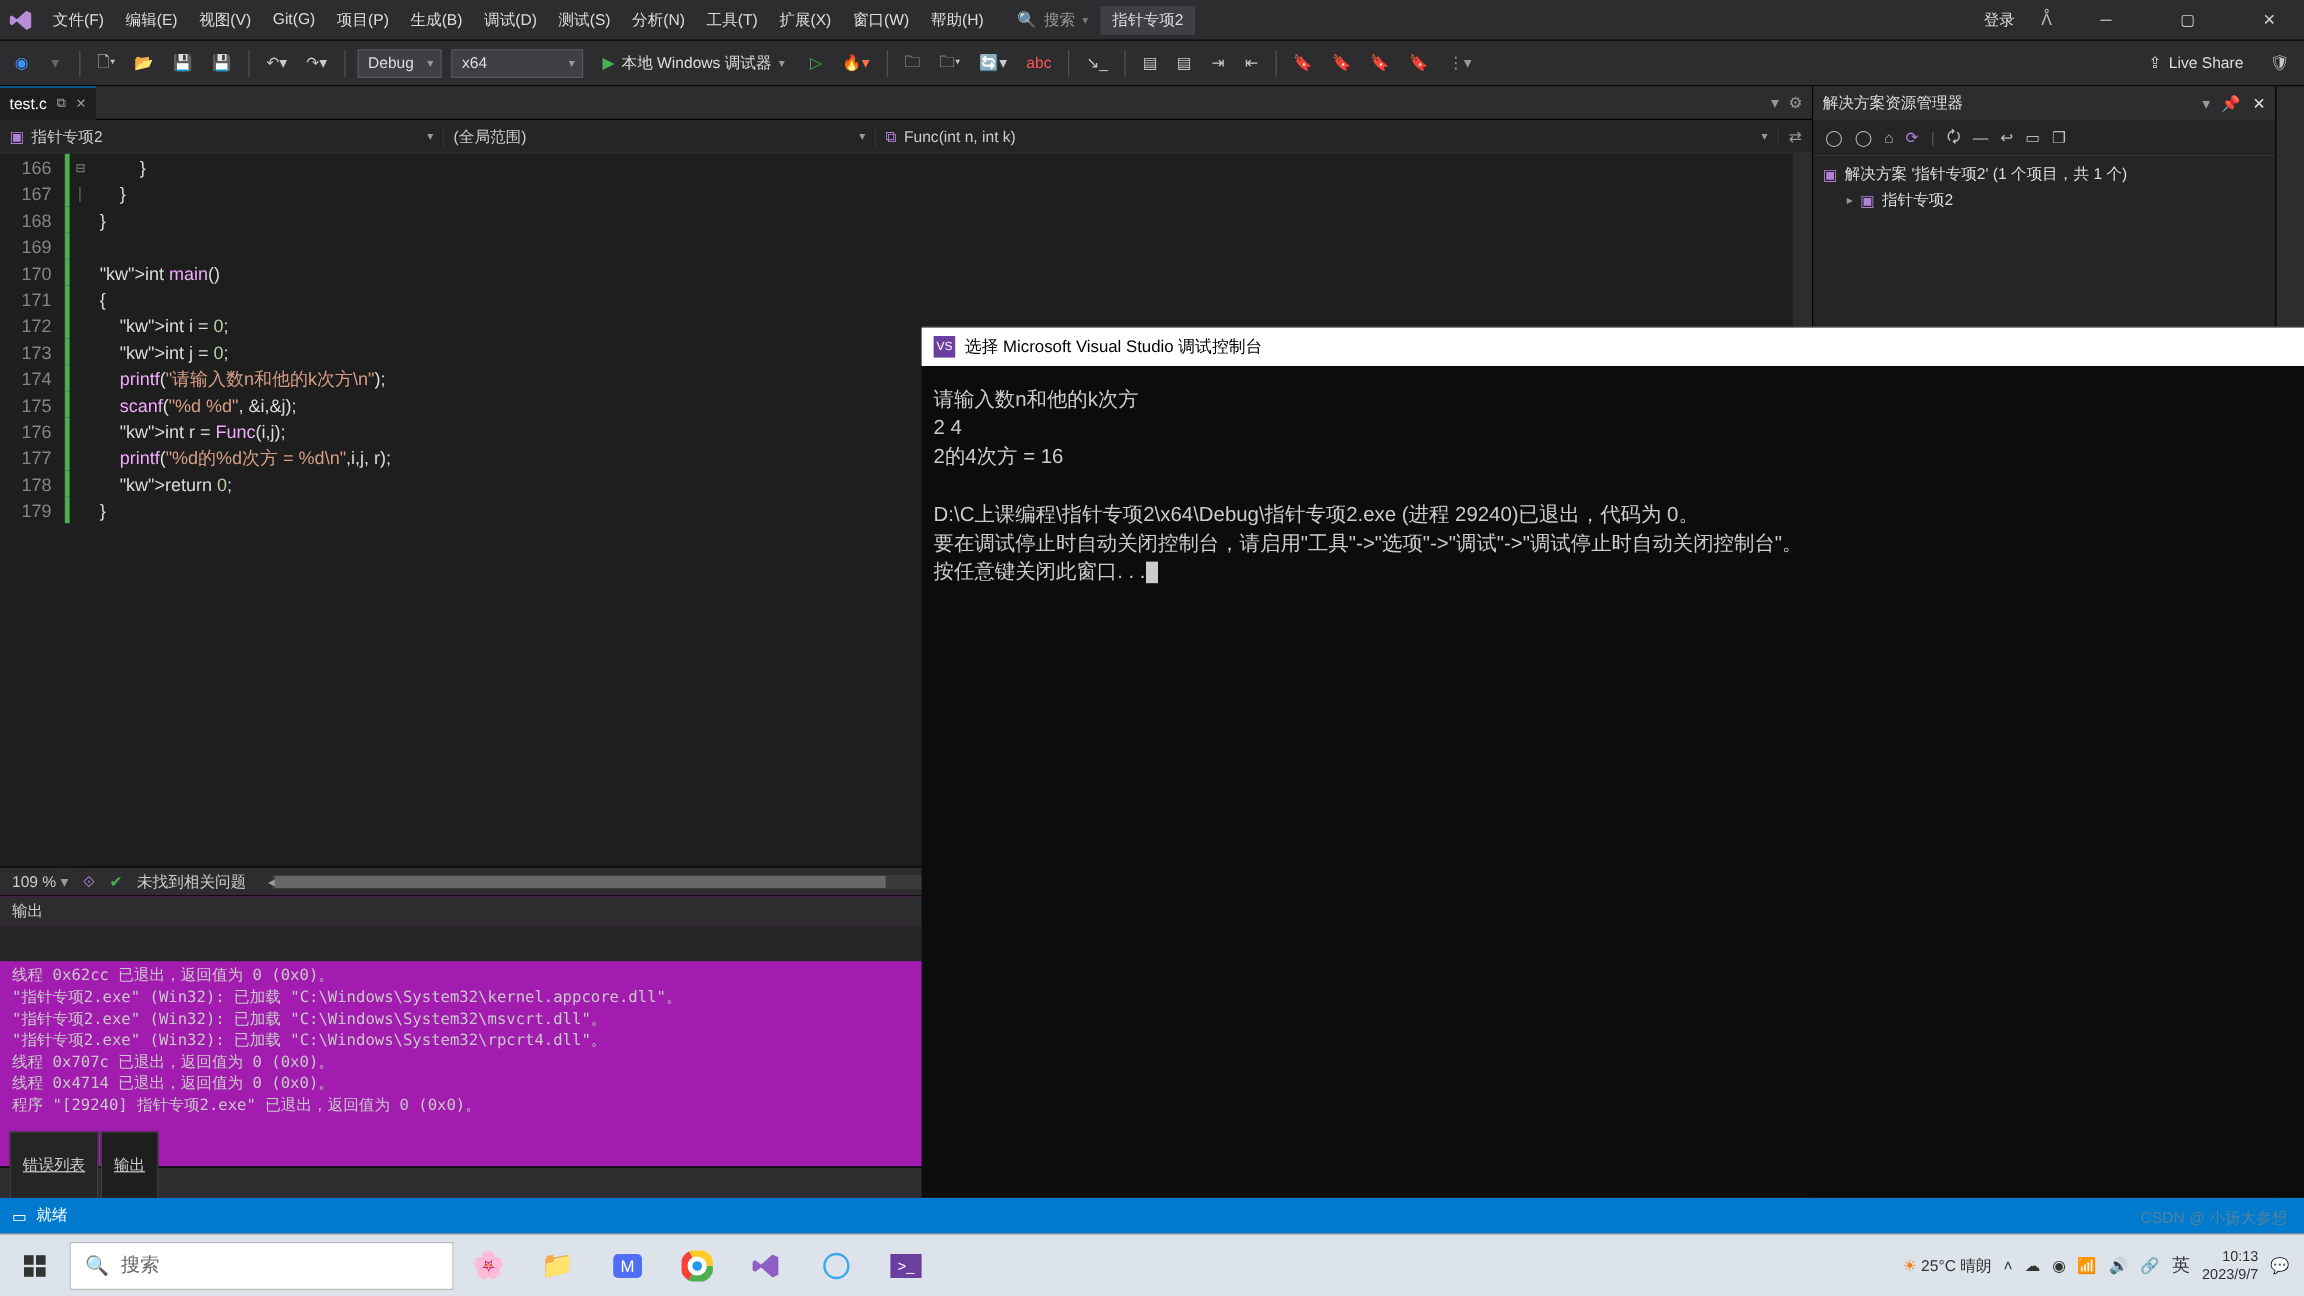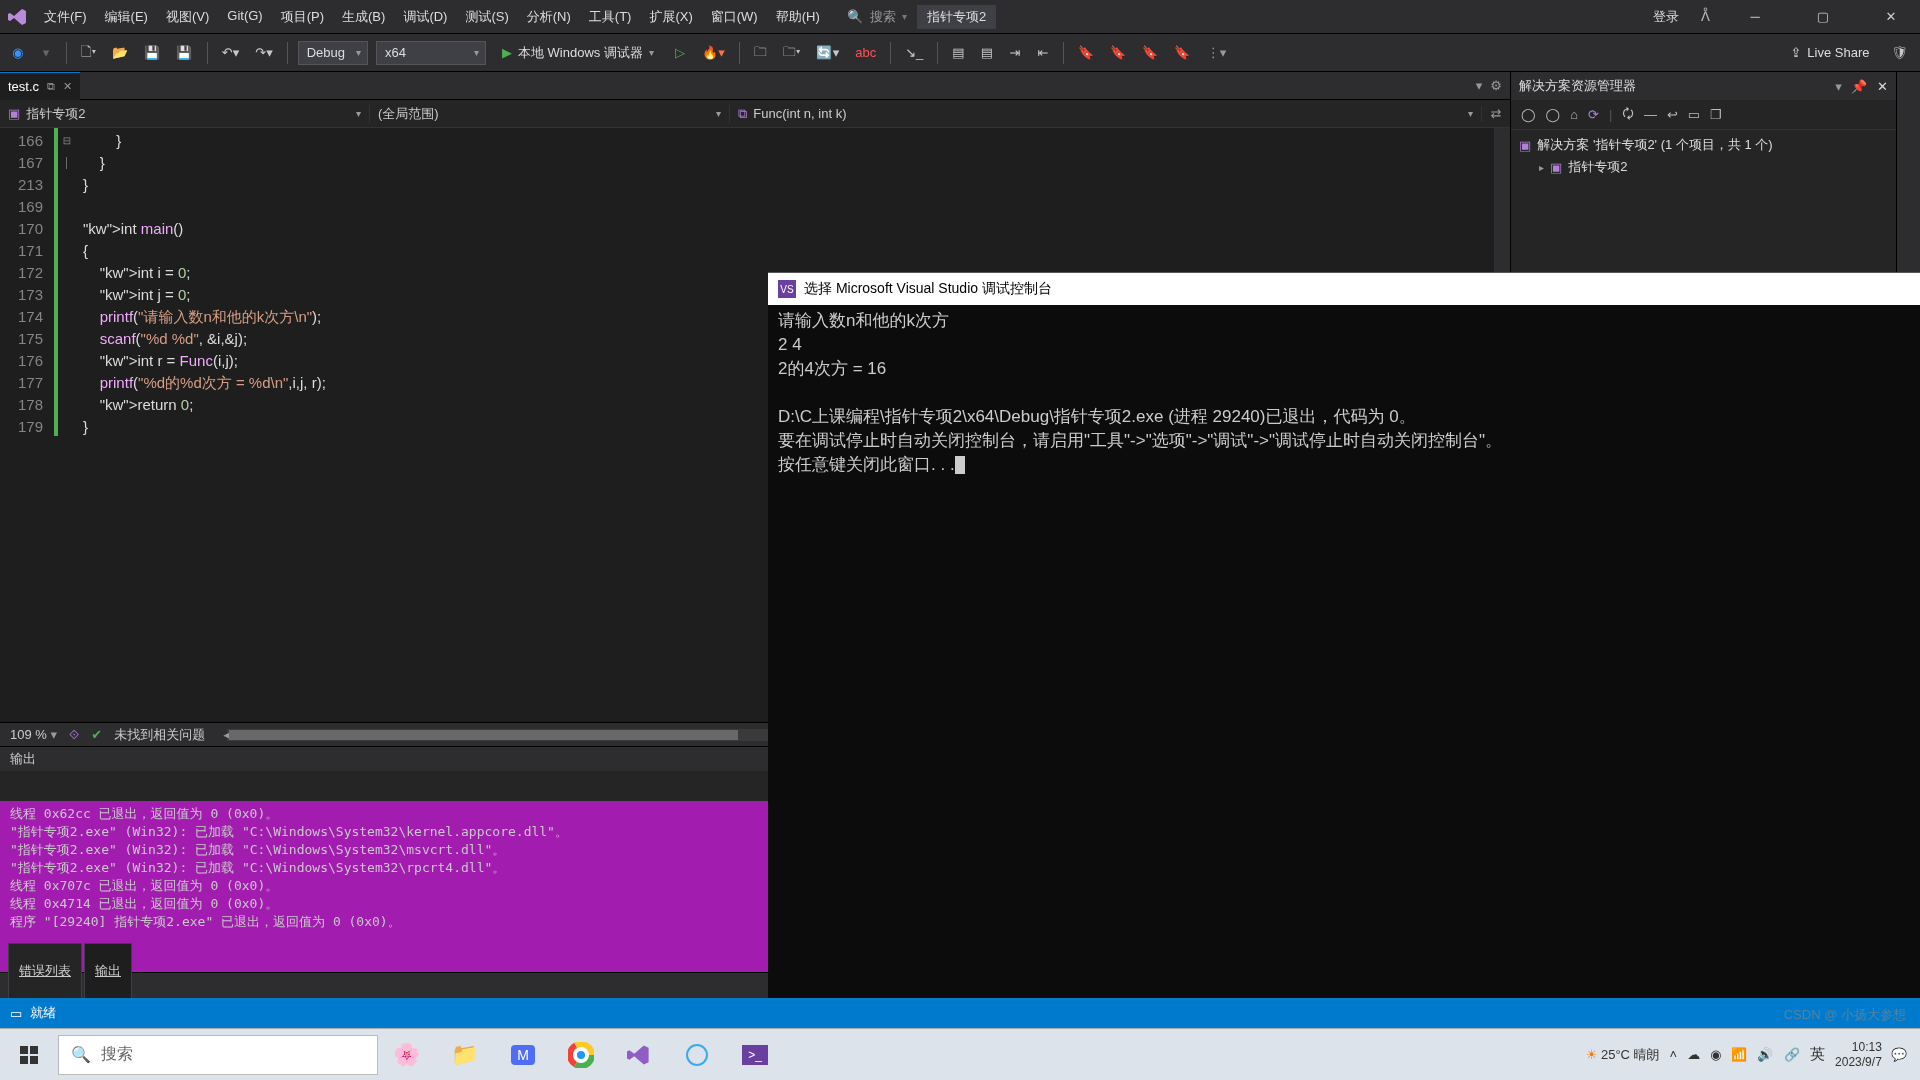--- a/index.html
+++ b/index.html
@@ -81,21 +81,21 @@
 .side-pane .shead{height:28px;background:#2d2d30;display:flex;align-items:center;padding:0 8px;gap:8px;justify-content:space-between;}
 .side-pane .sicons{height:30px;display:flex;align-items:center;gap:10px;padding:0 10px;color:#bbb;border-bottom:1px solid #333;}
 .side-pane .ssearch{height:28px;background:#3f3f46;margin:4px;display:flex;align-items:center;padding:0 8px;color:#999;justify-content:space-between;}
 .side-pane .stree{padding:4px 8px;font-size:13px;color:#ddd;}
 .side-pane .stree .node{display:flex;align-items:center;gap:6px;padding:2px 0;}
 
 
 .console-win{position:absolute;top:272px;left:768px;right:0;bottom:82px;background:#0c0c0c;color:#ccc;font-family:"NSimSun",Consolas,monospace;font-size:17px;border-top:1px solid #555;}
 .console-win .chead{height:32px;background:#fff;color:#000;display:flex;align-items:center;padding:0 10px;gap:8px;font-family:"Microsoft YaHei";font-size:14px;}
 .console-win .chead .cicon{width:18px;height:18px;background:#6b3fa0;color:#fff;display:flex;align-items:center;justify-content:center;font-size:10px;}
-.console-win .cbody{padding:4px 10px;white-space:pre-wrap;line-height:24px;}
+.console-win .cbody{padding:16px 10px;white-space:pre-wrap;line-height:24px;}
 .console-win .cursor{display:inline-block;width:10px;height:18px;background:#ccc;vertical-align:text-bottom;}
 
 
 .taskbar{position:absolute;left:0;right:0;bottom:0;height:52px;background:#dde3ea;display:flex;align-items:center;color:#222;border-top:1px solid #aaa;}
 .taskbar .start{width:58px;height:100%;display:flex;align-items:center;justify-content:center;font-size:18px;}
 .taskbar .tsearch{width:320px;height:40px;background:#fff;border:1px solid #bbb;display:flex;align-items:center;padding:0 12px;gap:10px;color:#666;font-size:16px;}
 .taskbar .apps{display:flex;align-items:center;height:100%;}
 .taskbar .app{width:58px;height:100%;display:flex;align-items:center;justify-content:center;font-size:22px;}
 .taskbar .tray{margin-left:auto;display:flex;align-items:center;gap:10px;padding:0 12px;font-size:13px;color:#333;}
 .taskbar .clock{text-align:right;line-height:15px;font-size:12px;}
@@ -219,21 +219,21 @@
         <span style="color:#b180d7">⧉</span>
         <span>Func(int n, int k)</span>
       </div>
       <div class="swap">⇄</div>
     </div>
 
     <div class="code-area">
       <div class="gutter" id="gutter">
           <div>166</div>
           <div>167</div>
-          <div>213</div>
+          <div>168</div>
           <div>169</div>
           <div>170</div>
           <div>171</div>
           <div>172</div>
           <div>173</div>
           <div>174</div>
           <div>175</div>
           <div>176</div>
           <div>177</div>
           <div>178</div>

